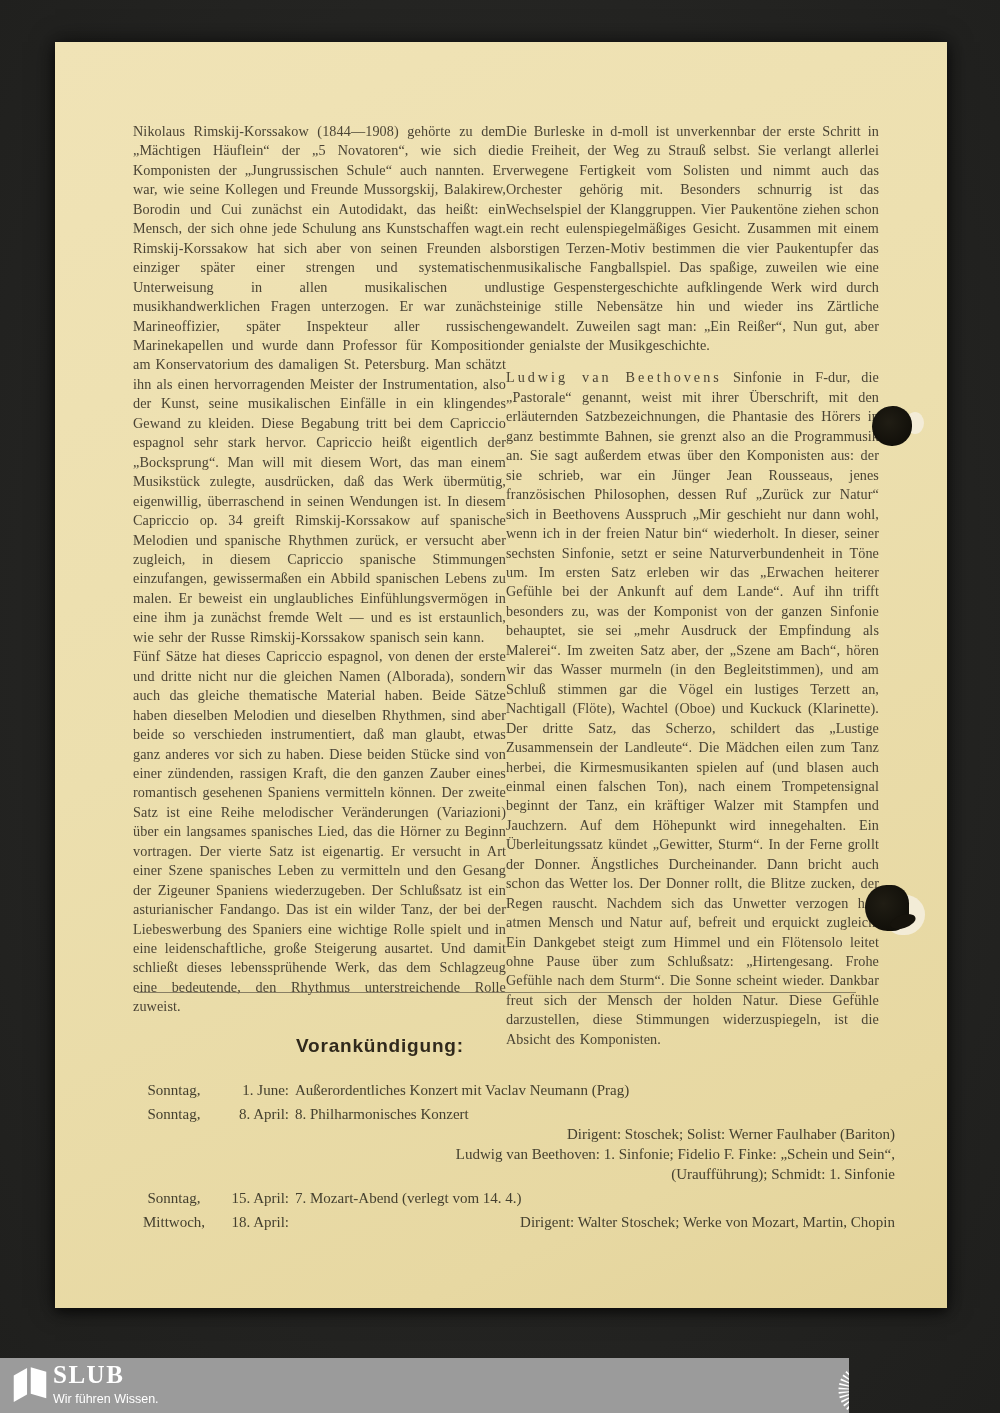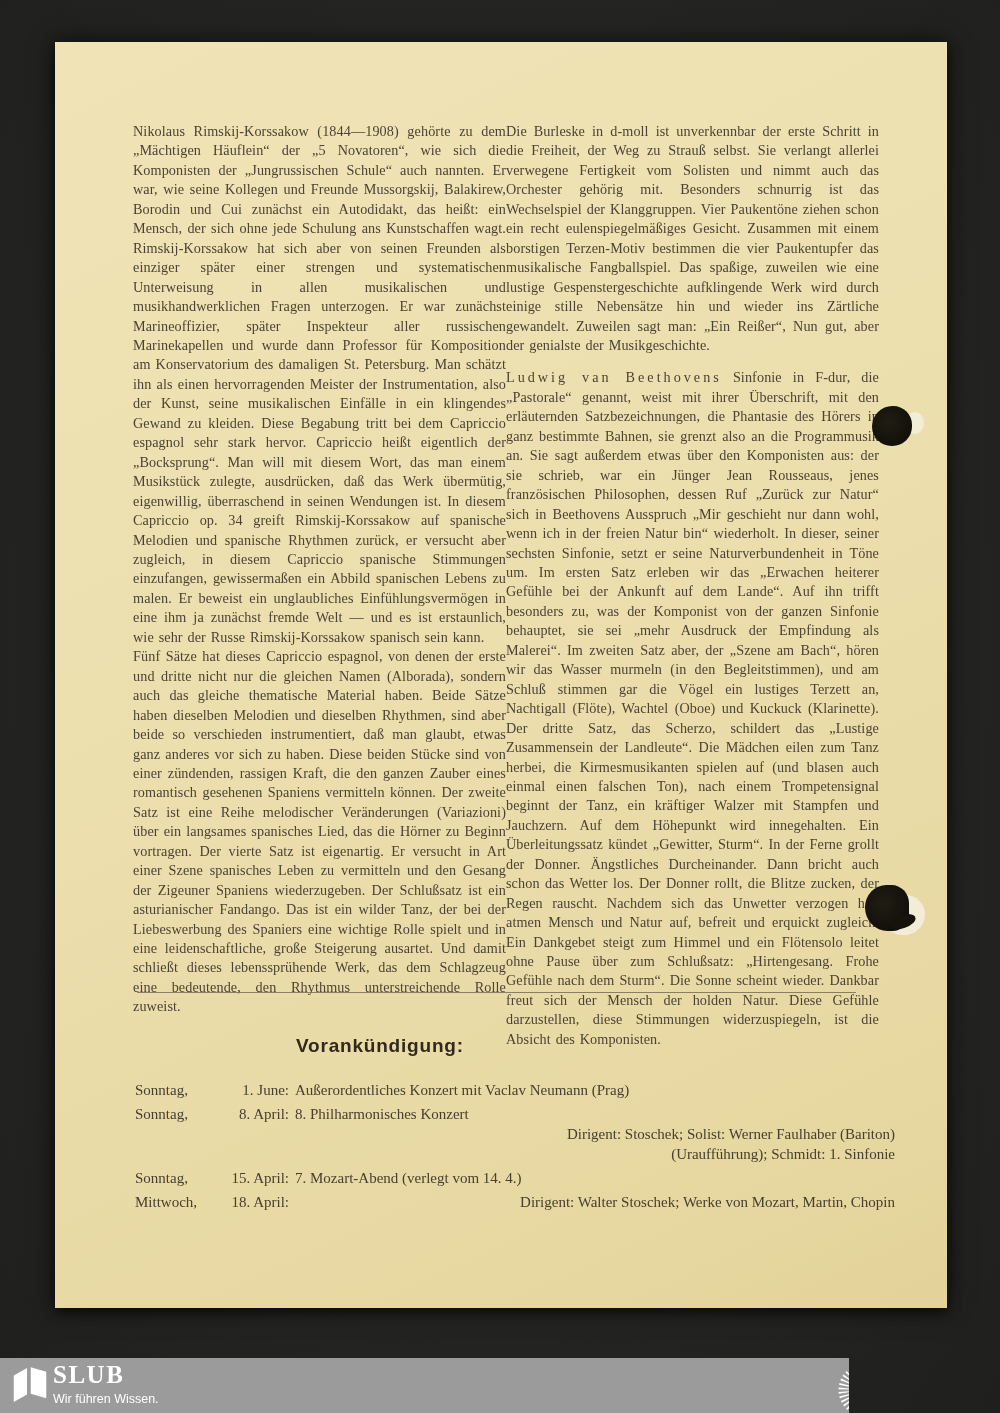--- a/index.html
+++ b/index.html
@@ -16,21 +16,21 @@
   .col p.gap-before{margin-top:13px;}
   .lead-spaced{letter-spacing:3px;}
   .rule{position:absolute;left:82px;top:950px;width:719px;height:1px;
     background:#776e58;opacity:0.85;}
   .vk-heading{position:absolute;left:241px;top:993px;margin:0;
     font-family:"Liberation Sans", sans-serif;font-weight:bold;
     font-size:19px;letter-spacing:0.8px;color:#30291c;}
   .schedule{position:absolute;left:80px;top:1038px;width:760px;
     color:#45402f;font-size:15px;line-height:20px;}
   .sched-row{display:grid;grid-template-columns:78px 76px 1fr;margin-bottom:4px;}
-  .sched-day{text-align:left;}
+  .sched-day{text-align:center;}
   .sched-date{text-align:right;}
   .sched-lines{padding-left:6px;}
   .sched-lines .cont{padding-left:9px;text-align:right;}
   
   .tear{position:absolute;background:#f3ecd7;border-radius:50%;}
   .tear1{left:906px;top:412px;width:18px;height:22px;}
   .tear2{left:885px;top:895px;width:40px;height:40px;border-radius:48% 52% 55% 45%;}
   .hole{position:absolute;background:radial-gradient(circle at 42% 40%, #201d14 0%, #12100a 70%);
     border-radius:50%;}
   .hole1{left:872px;top:406px;width:40px;height:40px;border-radius:52% 48% 50% 50%;}
@@ -81,20 +81,21 @@
             <div>Außerordentliches Konzert mit Vaclav Neumann (Prag)</div>
           </div>
   </div>
 
   <div class="sched-row">
     <div class="sched-day">Sonntag,</div>
     <div class="sched-date">8. April:</div>
     <div class="sched-lines">
             <div>8. Philharmonisches Konzert</div>
             <div class="cont">Dirigent: Stoschek; Solist: Werner Faulhaber (Bariton)</div>
+            <div class="cont">Ludwig van Beethoven: 1. Sinfonie; Fidelio F. Finke: „Schein und Sein“,</div>
             <div class="cont">(Uraufführung); Schmidt: 1. Sinfonie</div>
           </div>
   </div>
 
   <div class="sched-row">
     <div class="sched-day">Sonntag,</div>
     <div class="sched-date">15. April:</div>
     <div class="sched-lines">
             <div>7. Mozart-Abend (verlegt vom 14. 4.)</div>
           </div>

